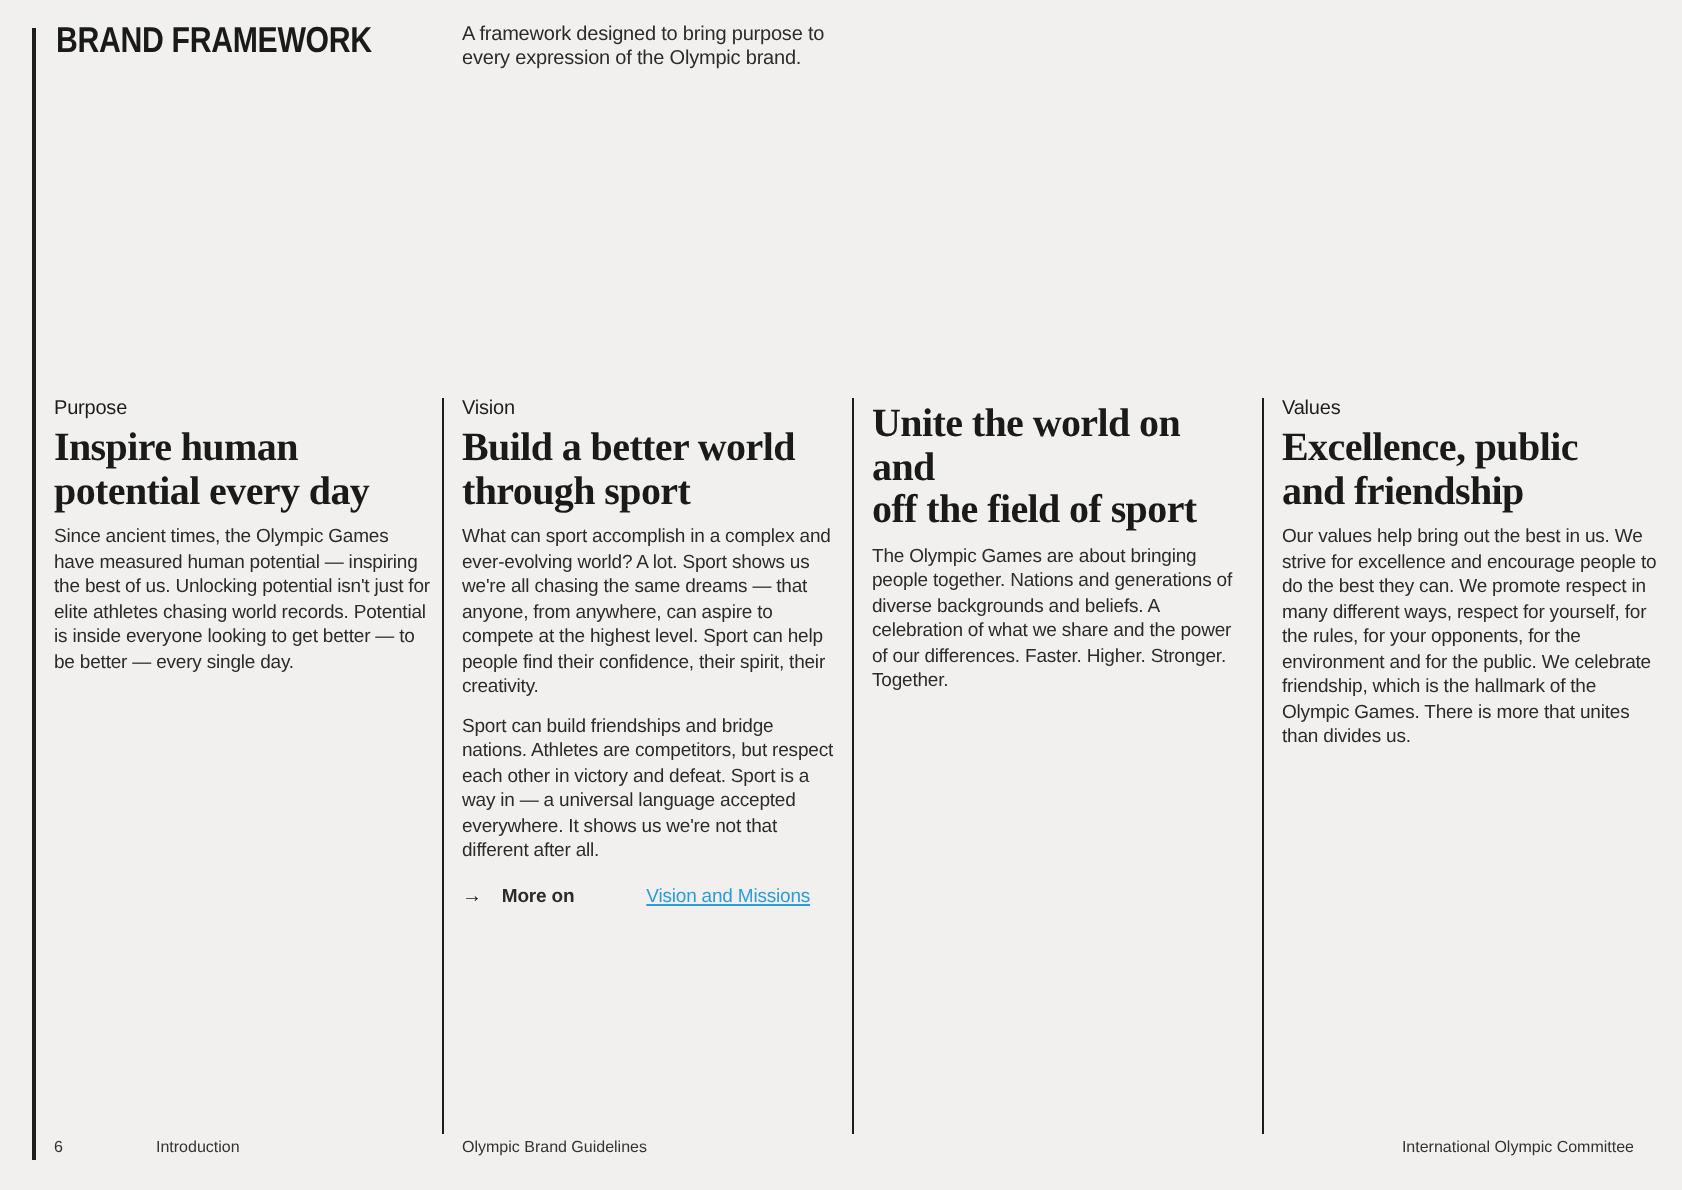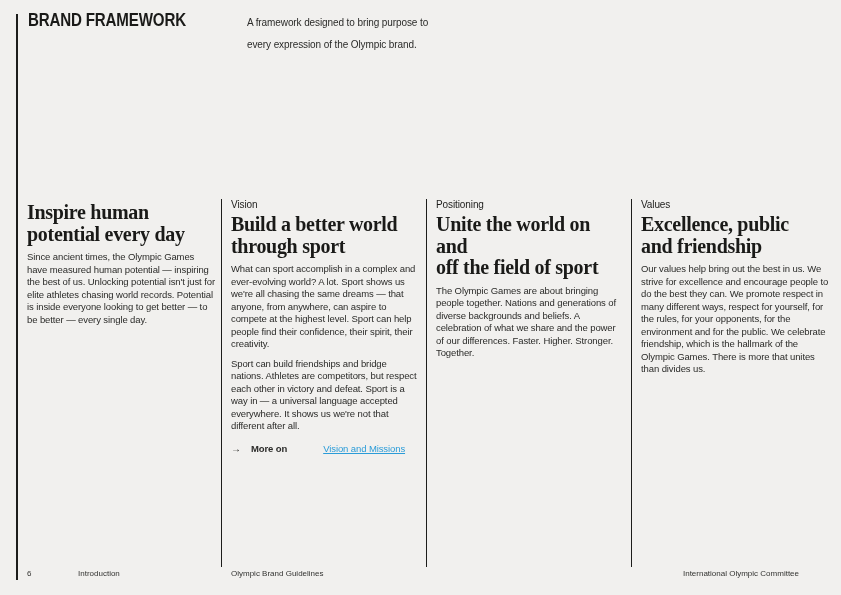--- a/index.html
+++ b/index.html
@@ -19,22 +19,22 @@
   .d2{left:221px;} .d3{left:426px;} .d4{left:631px;}
 
   
   .title{
     position:absolute;left:28px;top:10px;margin:0;
     font-size:18px;font-weight:800;letter-spacing:-0.2px;
     color:#1a1a18;transform:scaleX(0.84);transform-origin:left top;
     white-space:nowrap;
   }
   .intro{
-    position:absolute;left:247px;top:12px;margin:0;
-    font-size:10px;line-height:22px;letter-spacing:-0.1px;
+    position:absolute;left:231px;top:12px;margin:0;
+    font-size:10px;line-height:12px;letter-spacing:-0.1px;
     white-space:pre-line;color:#2b2b29;
   }
 
   
   .col{position:absolute;top:199px;width:188px;}
   .c1{left:27px;} .c2{left:231px;} .c3{left:436px;} .c4{left:641px;}
   .col-label{
     font-size:10px;line-height:12px;letter-spacing:-0.1px;color:#1d1d1b;margin:0;
   }
   .col-heading{
@@ -64,57 +64,57 @@
 
   
   .footer-item{
     position:absolute;top:569px;
     font-size:8px;line-height:10px;letter-spacing:0;
     color:#333331;
   }
   .footer-num{left:27px;}
   .footer-section{left:78px;}
   .footer-doc{left:231px;}
-  .footer-org{right:42px;text-align:right;}
+  .footer-org{right:24px;text-align:right;}
 </style>
 </head>
 <body>
 
 <div class="page">
 
   <div class="left-rule"></div>
   <div class="divider d2"></div>
   <div class="divider d3"></div>
   <div class="divider d4"></div>
 
   <h1 class="title">BRAND FRAMEWORK</h1>
   <p class="intro">A framework designed to bring purpose to
 every expression of the Olympic brand.</p>
 
   <section class="col c1">
+    <div class="col-label">Purpose</div>
     <h2 class="col-heading">Inspire human
 potential every day</h2>
     <p class="body">Since ancient times, the Olympic Games have measured human potential — inspiring the best of us. Unlocking potential isn't just for elite athletes chasing world records. Potential is inside everyone looking to get better — to be better — every single day.</p>
   </section>
 
   <section class="col c2">
     <div class="col-label">Vision</div>
     <h2 class="col-heading">Build a better world
 through sport</h2>
     <p class="body">What can sport accomplish in a complex and ever-evolving world? A lot. Sport shows us we're all chasing the same dreams — that anyone, from anywhere, can aspire to compete at the highest level. Sport can help people find their confidence, their spirit, their creativity.</p>
     <p class="body">Sport can build friendships and bridge nations. Athletes are competitors, but respect each other in victory and defeat. Sport is a way in — a universal language accepted everywhere. It shows us we're not that different after all.</p>
     <div class="link-row">
       <span class="arrow">→</span>
       <span class="prefix">More on</span>
       <a class="link">Vision and Missions</a>
     </div>
   </section>
 
   <section class="col c3">
-    <div class="col-label">Positioning</div>
     <h2 class="col-heading">Unite the world on and
 off the field of sport</h2>
     <p class="body">The Olympic Games are about bringing people together. Nations and generations of diverse backgrounds and beliefs. A celebration of what we share and the power of our differences. Faster. Higher. Stronger. Together.</p>
   </section>
 
   <section class="col c4">
     <div class="col-label">Values</div>
     <h2 class="col-heading">Excellence, public
 and friendship</h2>
     <p class="body">Our values help bring out the best in us. We strive for excellence and encourage people to do the best they can. We promote respect in many different ways, respect for yourself, for the rules, for your opponents, for the environment and for the public. We celebrate friendship, which is the hallmark of the Olympic Games. There is more that unites than divides us.</p>

